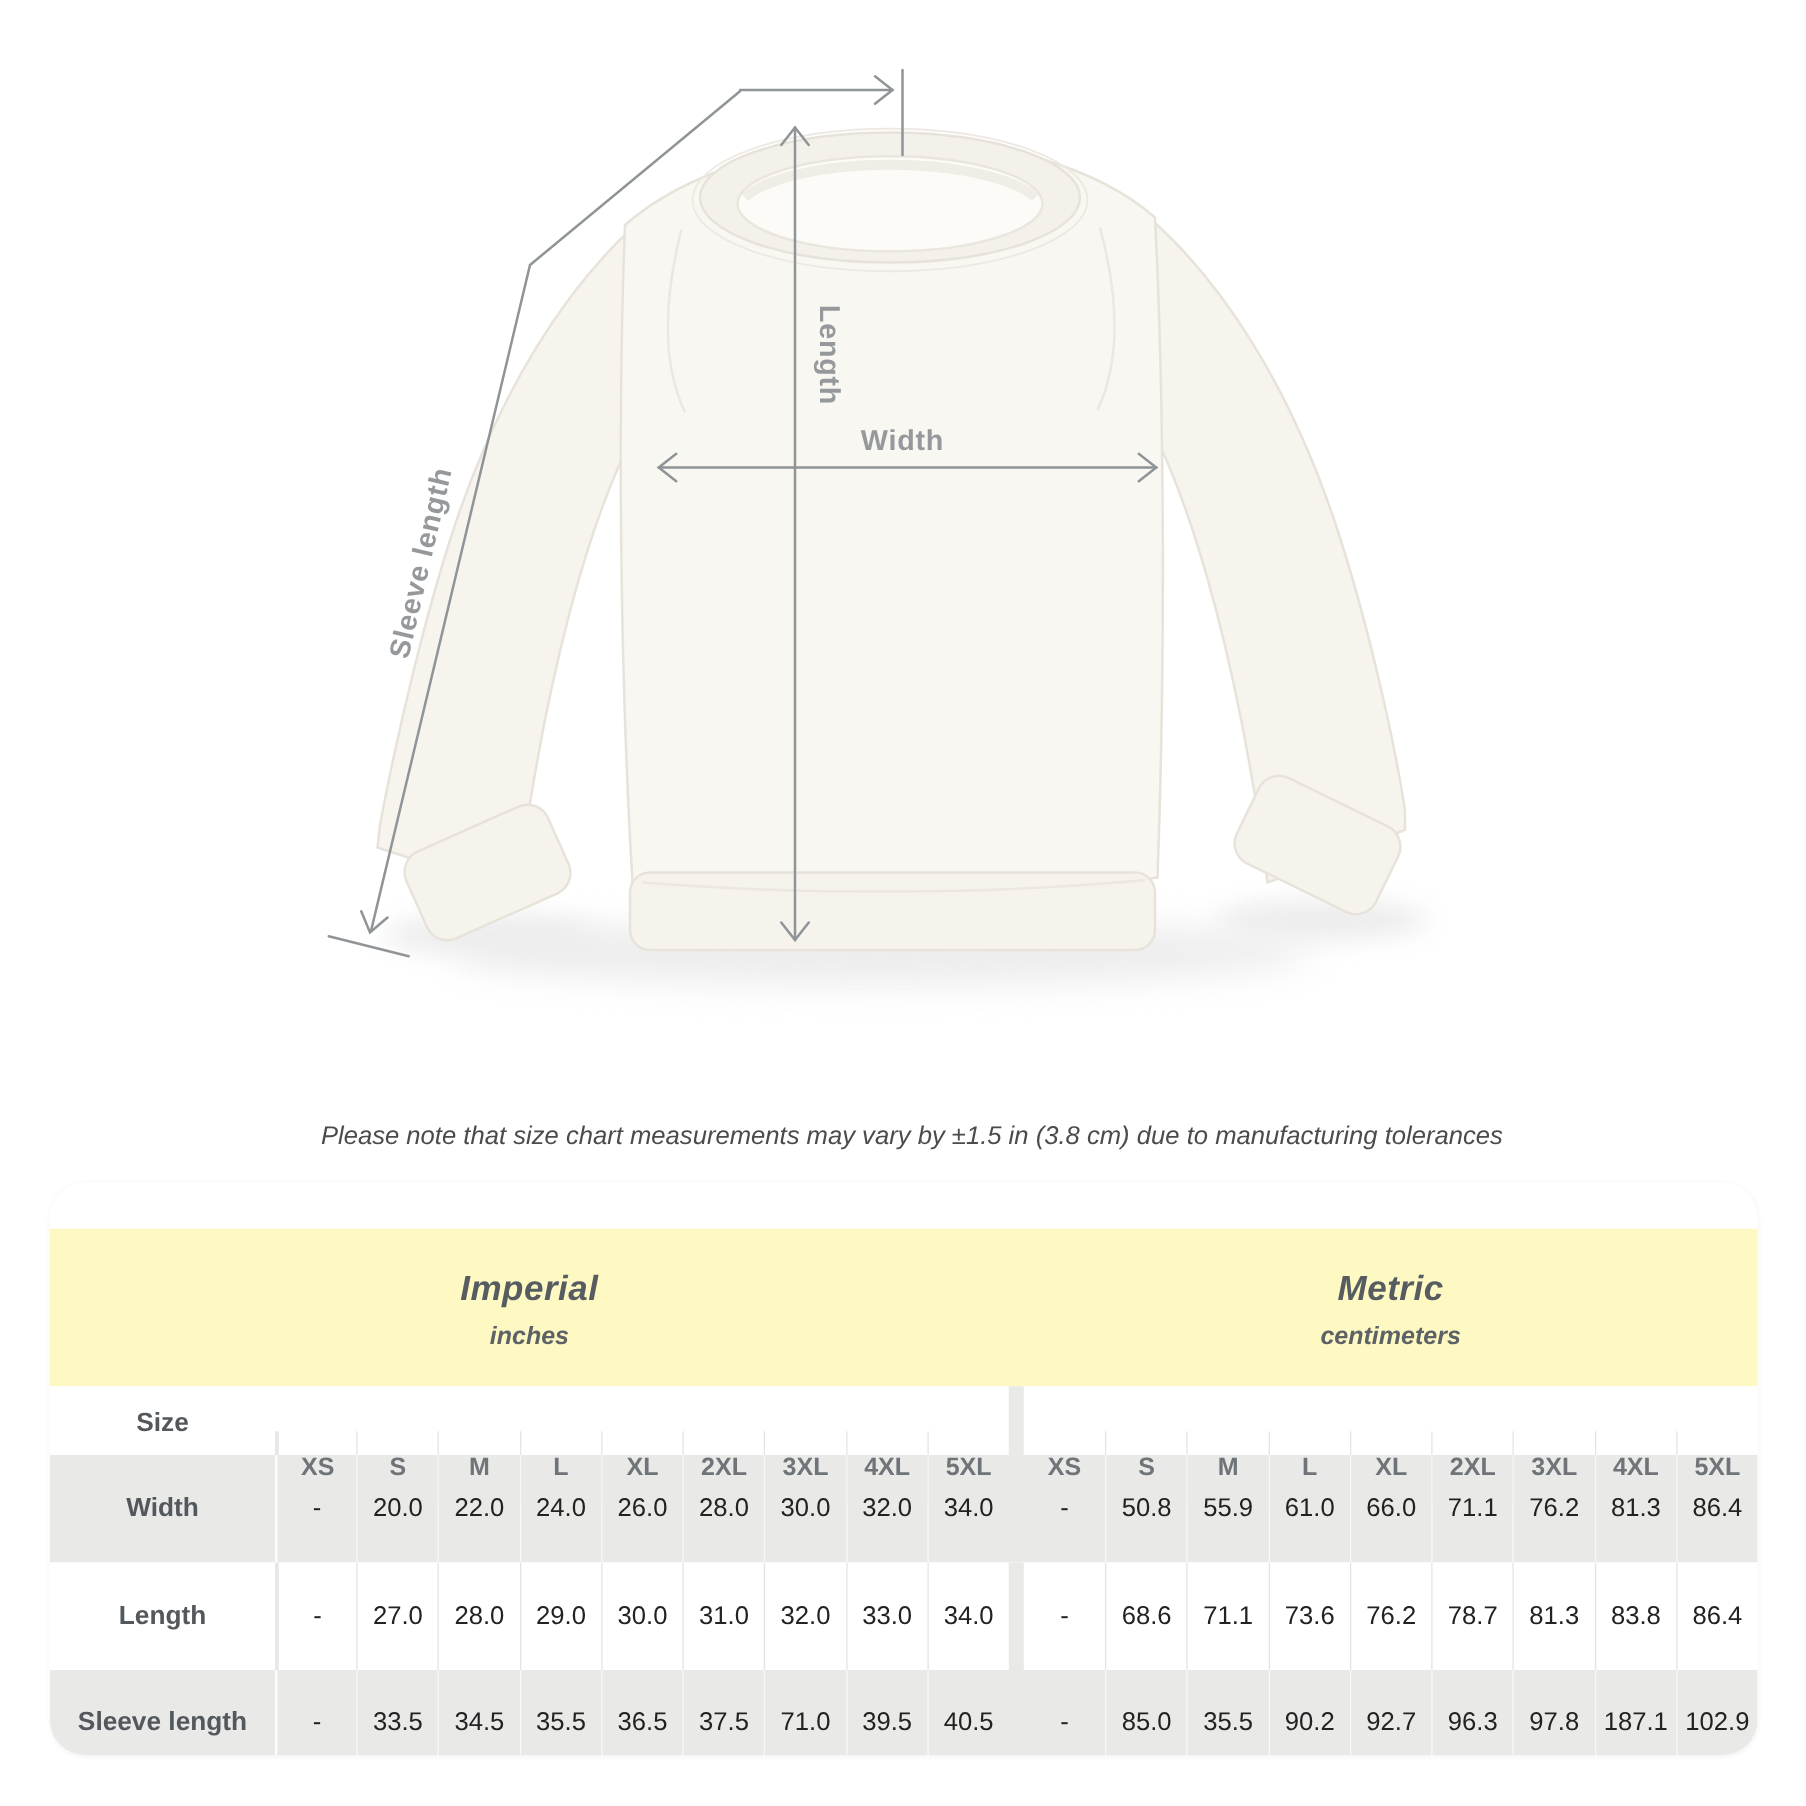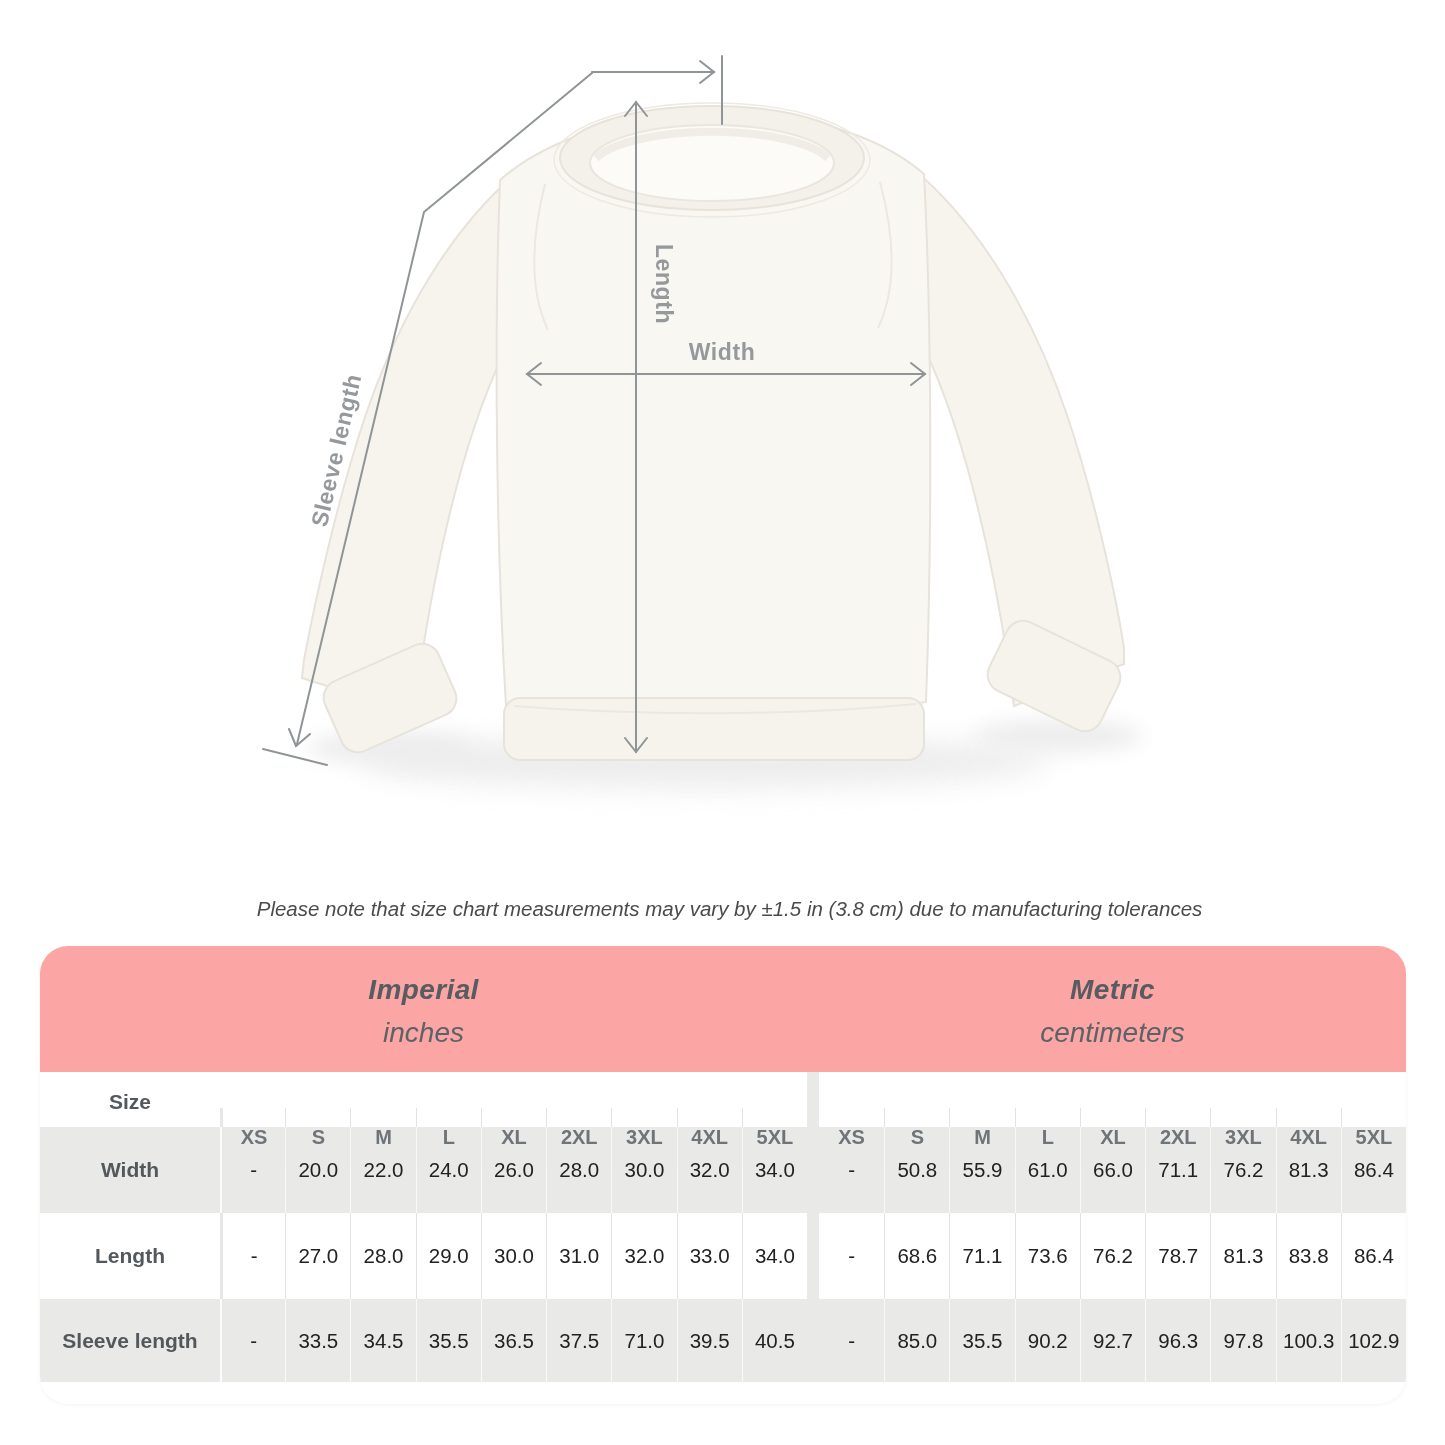--- a/index.html
+++ b/index.html
@@ -27,28 +27,29 @@
     font-size: 20.5px; font-style: italic; color: #4b4b4b; padding-left: 14px;
   }
 
   
   .size-table {
     position: absolute; left: 40px; top: 946px; width: 1366px; height: 458px;
     border-radius: 28px; overflow: hidden; background: #ffffff;
     box-shadow: 0 1px 4px rgba(0,0,0,0.05);
   }
   .band {
-    height: 126px; background: #fca5a5; display: grid;
+    height: 126px; background: #fef9c3; display: grid;
     grid-template-columns: 180px repeat(9, 1fr) 12px repeat(9, 1fr);
+    margin-top: 37px;
   }
   .unit-group { display: flex; flex-direction: column; align-items: center; justify-content: center; padding-top: 4px; }
   .unit-imperial { grid-column: 1 / 11; }
   .unit-metric   { grid-column: 12 / 21; }
   .unit-name { font-size: 28px; font-weight: 700; font-style: italic; color: #565c60; letter-spacing: 0.4px; }
-  .unit-sub  { font-size: 28px; font-style: italic; color: #5d6266; margin-top: 11px; }
+  .unit-sub  { font-size: 20px; font-style: italic; color: #5d6266; margin-top: 11px; font-weight: bold; }
 
   .trow {
     display: grid;
     grid-template-columns: 180px repeat(9, 1fr) 12px repeat(9, 1fr);
   }
   .r-size  { height: 55px; background: #ffffff; }
   .r-data  { height: 86px; }
   .r-last  { height: 83px; }
   .rw { background: #ffffff; }
   .rg { background: #e9e9e7; }
@@ -228,18 +229,18 @@
       <div class="cell v bd">39.5</div>
       <div class="cell v bd">40.5</div>
       <div class="cell sep"></div>
       <div class="cell v">-</div>
       <div class="cell v bd">85.0</div>
       <div class="cell v bd">35.5</div>
       <div class="cell v bd">90.2</div>
       <div class="cell v bd">92.7</div>
       <div class="cell v bd">96.3</div>
       <div class="cell v bd">97.8</div>
-      <div class="cell v bd">100.3</div>
+      <div class="cell v bd">187.1</div>
       <div class="cell v bd">102.9</div>
     </div>
 
   </div>
 </div>
 
 </body></html>

